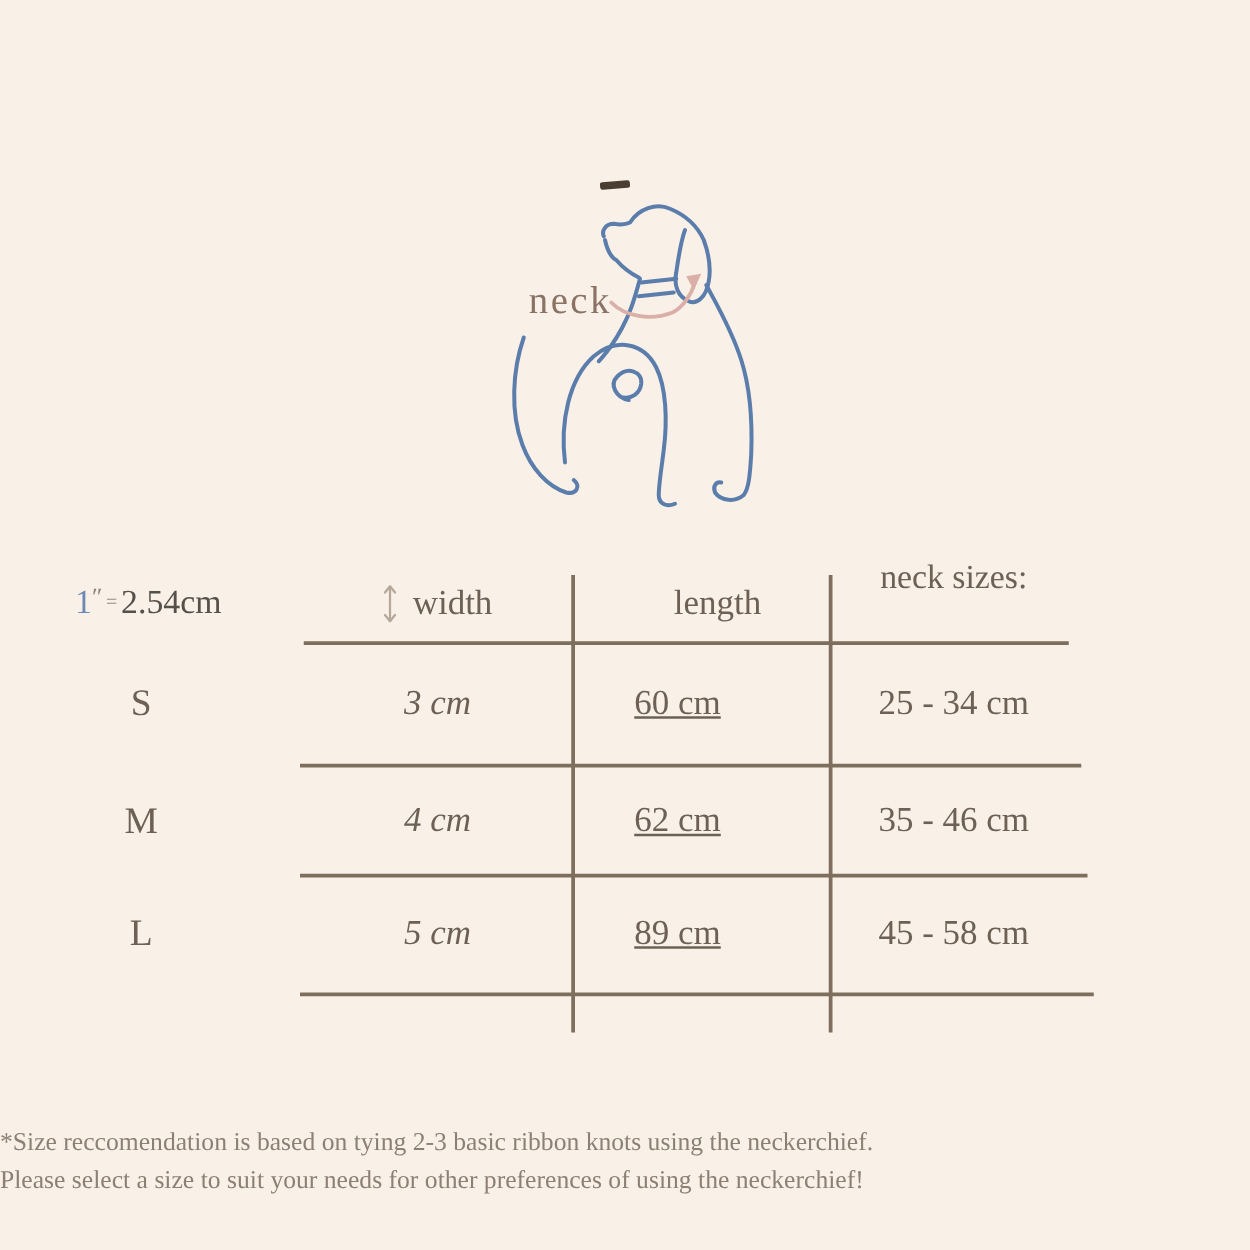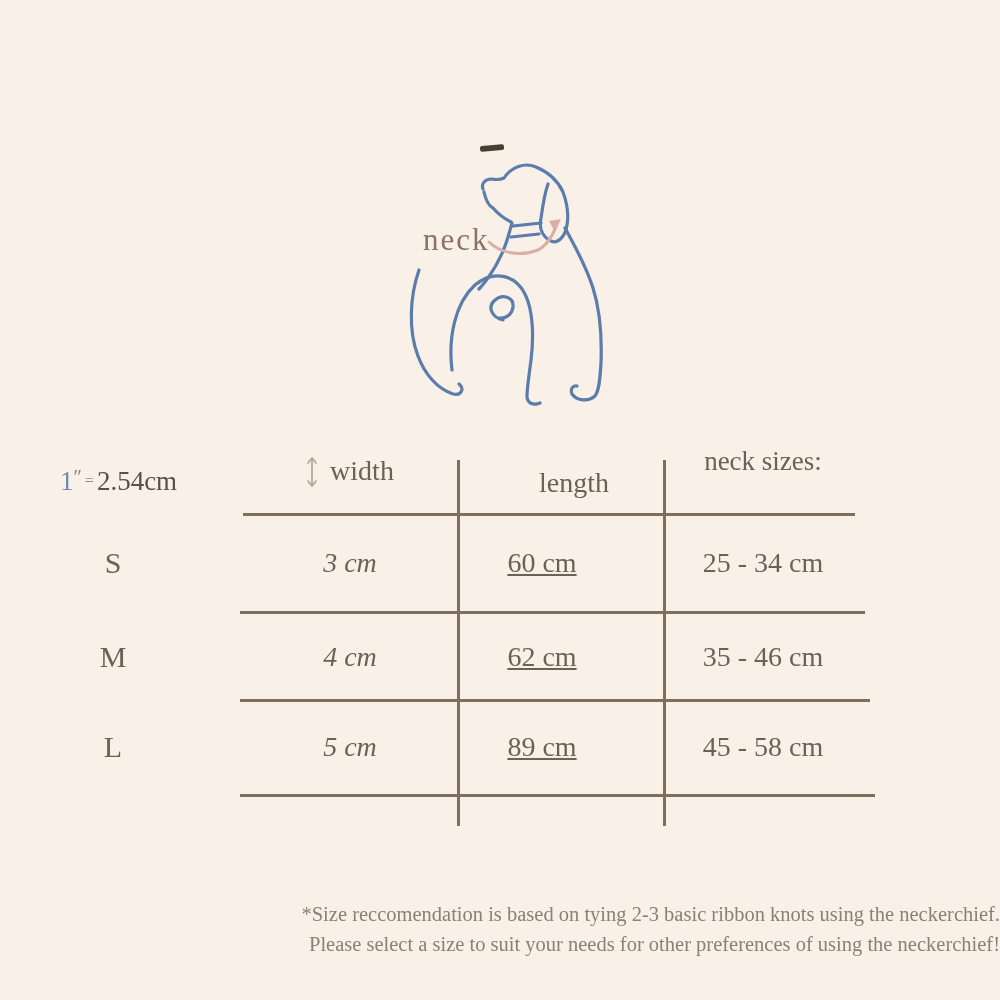--- a/index.html
+++ b/index.html
@@ -39,36 +39,36 @@
   .vline{width:3px;}
   .hl1{left:243px;top:513px;width:612px;}
   .hl2{left:240px;top:611px;width:625px;}
   .hl3{left:240px;top:699px;width:630px;}
   .hl4{left:240px;top:794px;width:635px;}
   .vl1{left:457px;top:460px;height:366px;}
   .vl2{left:663px;top:460px;height:366px;}
   
   .th{position:absolute;color:#6d6156;font-size:28px;text-align:center;}
   .th-width{left:243px;top:455px;width:214px;height:56px;
-    display:flex;align-items:flex-start;justify-content:center;gap:12px;}
+    display:flex;align-items:center;justify-content:center;gap:12px;}
   .th-length{left:457px;top:455px;width:234px;height:56px;line-height:56px;}
   .th-suitable{left:663px;top:446px;width:200px;line-height:31px;font-size:27px;}
   .arrow-updown{width:12px;height:34px;flex:0 0 auto;}
   
   .cell{position:absolute;color:#6d6156;font-size:28px;text-align:center;}
   .row-s .cell{top:538px;height:50px;line-height:50px;}
   .row-m .cell{top:632px;height:50px;line-height:50px;}
   .row-l .cell{top:722px;height:50px;line-height:50px;}
   .c-size{left:53px;width:120px;font-size:30px;}
   .c-width{left:243px;width:214px;font-style:italic;}
   .c-length{left:457px;width:170px;text-decoration:underline;}
   .c-neck{left:663px;width:200px;}
   .footer{
     position:absolute;left:0;top:899px;width:1000px;
-    text-align:right;color:#8c7f73;font-size:20.5px;line-height:30px;
+    text-align:left;color:#8c7f73;font-size:20.5px;line-height:30px;
   }
 </style>
 </head>
 <body>
 
 <div class="page">
 
   <div class="title-dash"></div>
 
   <svg class="dog-svg" viewBox="0 0 230 250">

